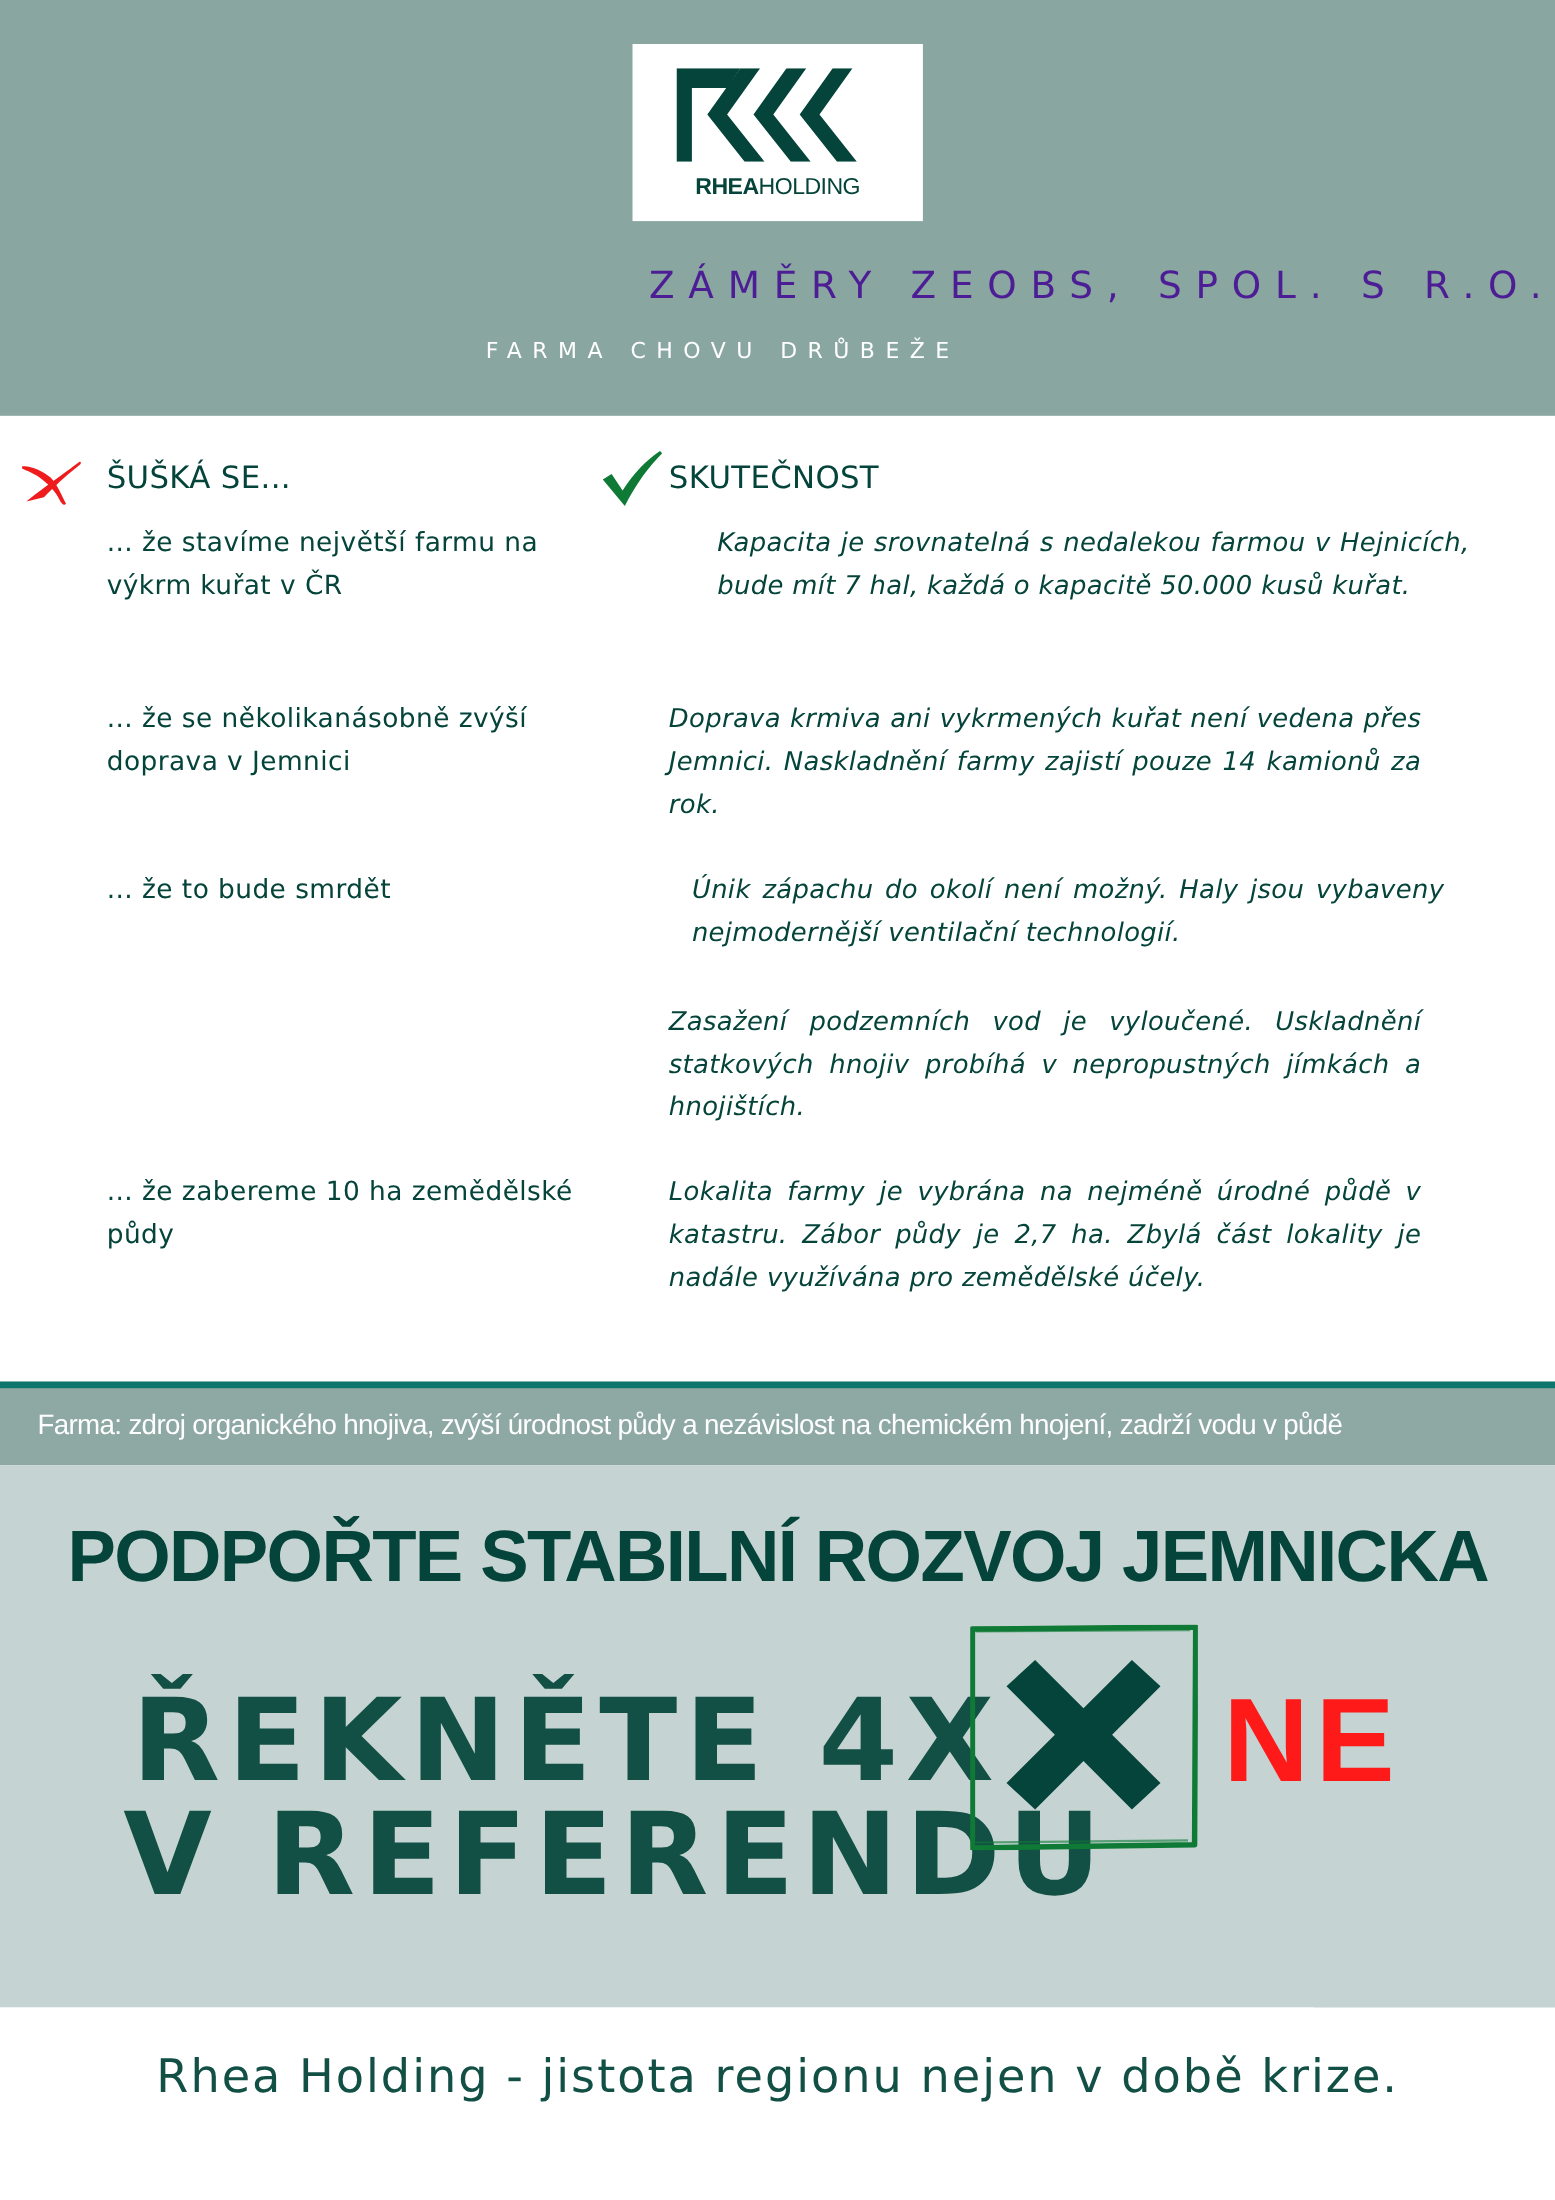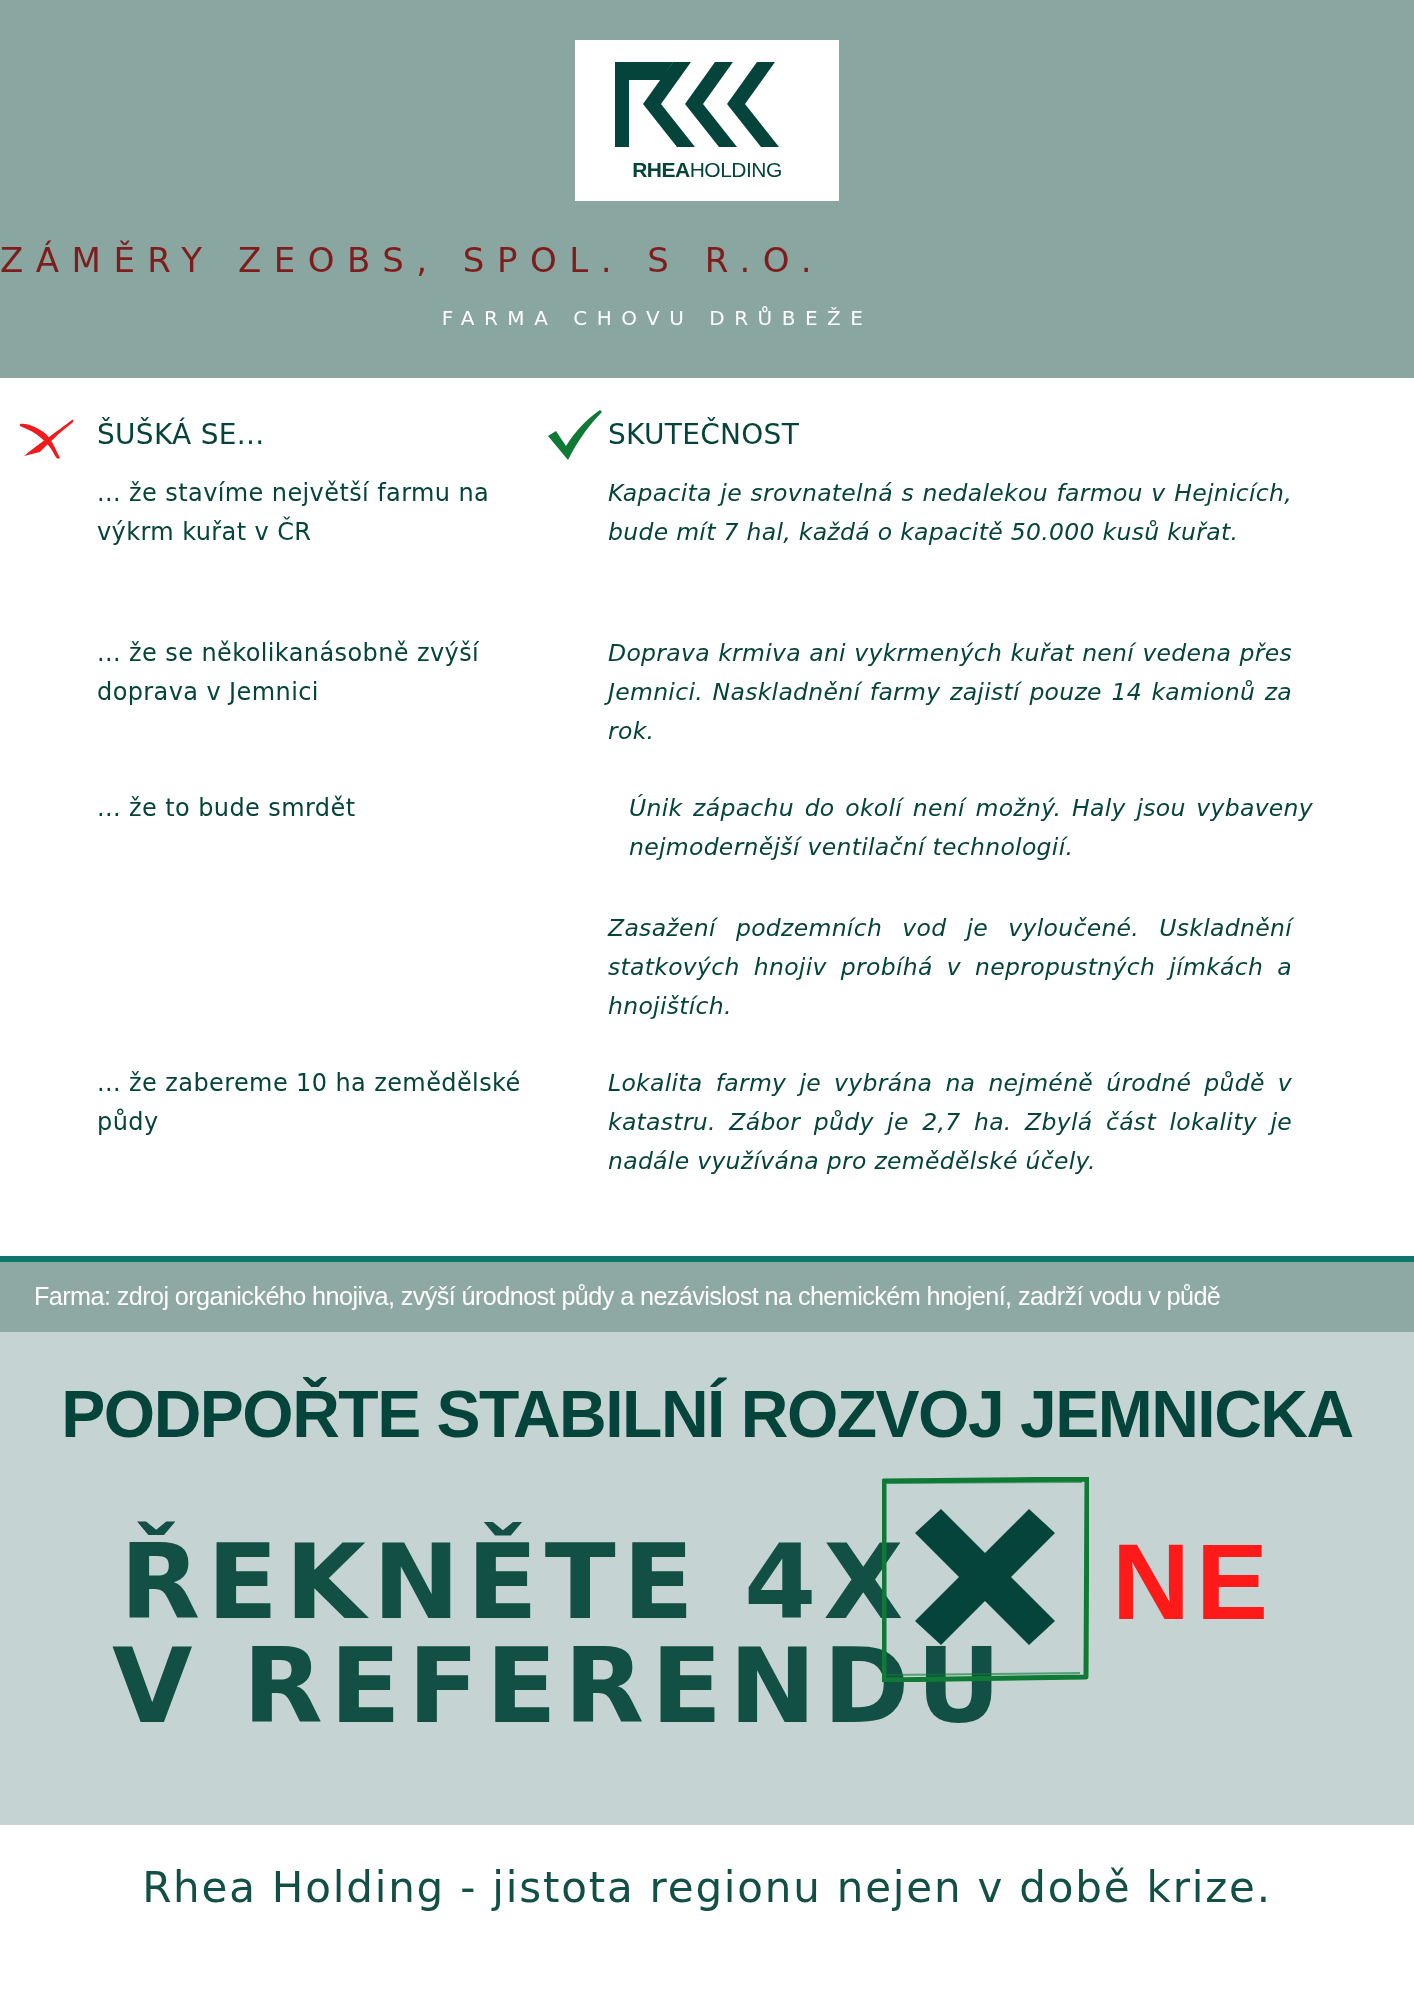--- a/index.html
+++ b/index.html
@@ -17,23 +17,23 @@
     }
     .logo-mark { position: absolute; left: 40px; top: 22px; width: 185px; height: 85px; }
     .logo-text {
       position: absolute; left: 0; top: 118px; width: 264px; text-align: center;
       font-family: "Liberation Sans", sans-serif; font-size: 21px; color: #05443a;
       letter-spacing: -0.5px; white-space: nowrap;
     }
     .logo-text b { font-weight: 700; }
     .logo-text span.light { font-weight: 400; }
     .title {
-      position: absolute; left: 0; top: 240px; width: 1414px; text-align: left;
+      position: absolute; left: 0; top: 240px; width: 1414px; text-align: right;
       font-family: "DejaVu Sans", sans-serif; font-weight: 400; font-size: 34px;
-      letter-spacing: 12.5px; color: #7f1d1d; white-space: nowrap;
+      letter-spacing: 12.5px; color: #4c1d95; white-space: nowrap;
     }
     .subtitle {
       position: absolute; left: 0; top: 306px; width: 1314px; text-align: center;
       font-family: "DejaVu Sans", sans-serif; font-size: 20px;
       letter-spacing: 9.5px; color: #ffffff; white-space: nowrap;
     }
 
     
     .col-head {
       position: absolute; font-family: "DejaVu Sans", sans-serif; font-size: 28px;
@@ -49,21 +49,21 @@
     .rumor {
       position: absolute; left: 97px; top: 0; width: 430px;
       font-family: "DejaVu Sans", sans-serif; font-size: 24px; line-height: 39px;
       color: #05443a; letter-spacing: 0.4px;
     }
     .fact {
       margin-left: 608px; width: 684px;
       font-family: "DejaVu Sans", sans-serif; font-style: italic; font-size: 23.5px;
       line-height: 39px; color: #05443a; text-align: justify; letter-spacing: 0.3px;
     }
-    .row.r1 { height: 160px; }
+    .row.r1 { height: 160px; padding-left: 44px; }
     .row.r2 { height: 155px; }
     .row.r3 { height: 120px; padding-left: 21px; }
     .row.r4 { height: 155px; }
     .row.r5 { height: 120px; }
 
     
     .banner {
       position: absolute; left: 0; top: 1256px; width: 1414px; height: 76px;
       background: #8ea9a3; border-top: 6px solid #0f766e;
     }

